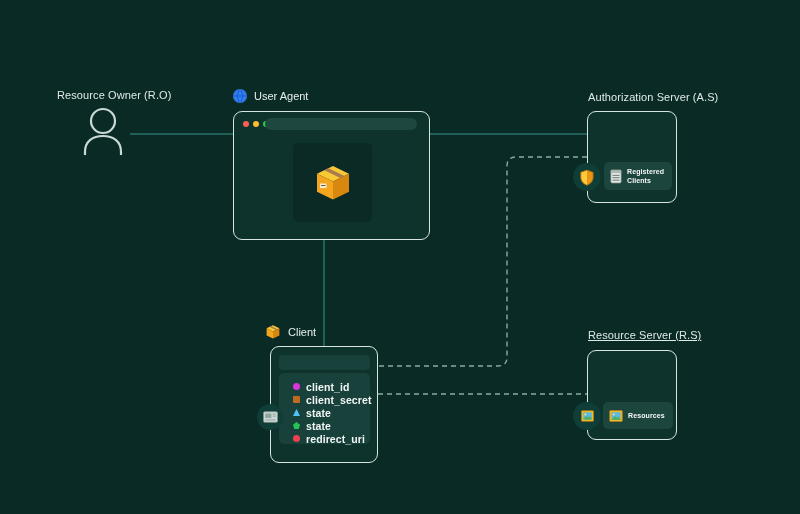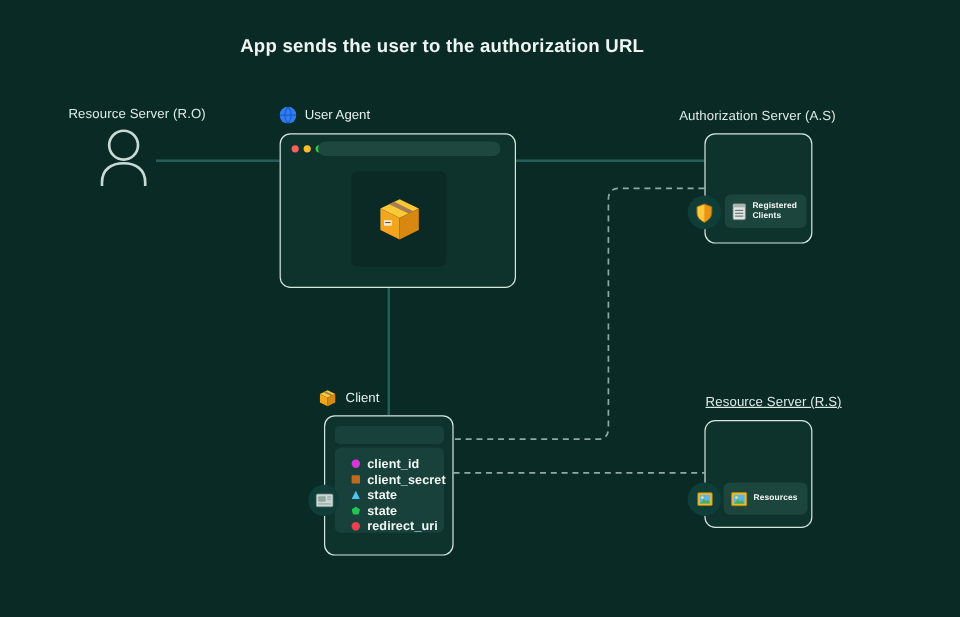--- a/index.html
+++ b/index.html
@@ -2,21 +2,21 @@
 <html><head>
 <meta charset="utf-8">
 <style>
   html,body{margin:0;padding:0;background:#0a2a25;}
   .stage{position:relative;width:800px;height:514px;background:#0a2a25;
          font-family:"Liberation Sans",sans-serif;overflow:hidden;}
   .title{position:absolute;left:0;top:30px;width:737px;text-align:center;
          color:#eef5f3;font-size:15.5px;font-weight:600;letter-spacing:.2px;}
   .section-label{position:absolute;color:#dfeae7;font-size:11px;font-weight:500;letter-spacing:.1px;white-space:nowrap;}
   .lbl-ro{left:57px;top:89px;}
-  .lbl-as{left:566px;top:91px;}
+  .lbl-as{left:588px;top:91px;}
   .lbl-rs{left:588px;top:329px;text-decoration:underline;}
   .inline-label{position:absolute;display:flex;align-items:center;gap:7px;
                 color:#e7f0ee;font-size:11px;font-weight:400;white-space:nowrap;}
   .lbl-ua{left:233px;top:89px;}
   .lbl-client{left:265px;top:324px;}
   .panel{position:absolute;background:#0e322c;border:1.4px solid #d8e6e2;border-radius:9px;box-sizing:border-box;}
   .browser{left:233px;top:111px;width:197px;height:129px;}
   .tl-dot{position:absolute;top:9px;width:6px;height:6px;border-radius:50%;}
   .addr-bar{position:absolute;left:31px;top:6px;width:152px;height:12px;border-radius:6px;background:#1d473f;}
   .tile{position:absolute;left:59px;top:31px;width:79px;height:79px;border-radius:5px;background:#0b2a25;
@@ -54,23 +54,22 @@
 <div class="stage">
 
   <svg class="wires" width="800" height="514" viewBox="0 0 800 514">
     <path d="M130 134 H233" stroke="#206058" stroke-width="2" fill="none"></path>
     <path d="M430 134 H587" stroke="#206058" stroke-width="2" fill="none"></path>
     <path d="M324 240 V346" stroke="#206058" stroke-width="2" fill="none"></path>
     <path d="M587 157 H516 Q507 157 507 166 V357 Q507 366 498 366 H378" stroke="#8fa9a3" stroke-width="1.4" stroke-dasharray="5 4" fill="none"></path>
     <path d="M378 394 H587" stroke="#8fa9a3" stroke-width="1.4" stroke-dasharray="5 4" fill="none"></path>
   </svg>
 
-  <div class="title">App sends the user to the authorization URL</div>
 
-  <div class="section-label lbl-ro">Resource Server (R.O)</div>
+  <div class="section-label lbl-ro">Resource Owner (R.O)</div>
   <svg class="person" style="left:79px;top:106px;" width="48" height="50" viewBox="0 0 48 50">
     <circle cx="24" cy="15" r="12" stroke="#c9dad6" stroke-width="2.2" fill="none"></circle>
     <path d="M6 49 V46 C6 35 14 30 24 30 C34 30 42 35 42 46 V49" stroke="#c9dad6" stroke-width="2.2" fill="none" stroke-linejoin="round"></path>
   </svg>
 
   <div class="inline-label lbl-ua">
     <svg width="14" height="14" viewBox="0 0 14 14">
       <circle cx="7" cy="7" r="7" fill="#2f7df0"></circle>
       <path d="M7 0.4 C10.4 3.6 10.4 10.4 7 13.6 M7 0.4 C3.6 3.6 3.6 10.4 7 13.6 M0.4 7 H13.6" stroke="#1b5ccb" stroke-width="1" fill="none"></path>
     </svg>

